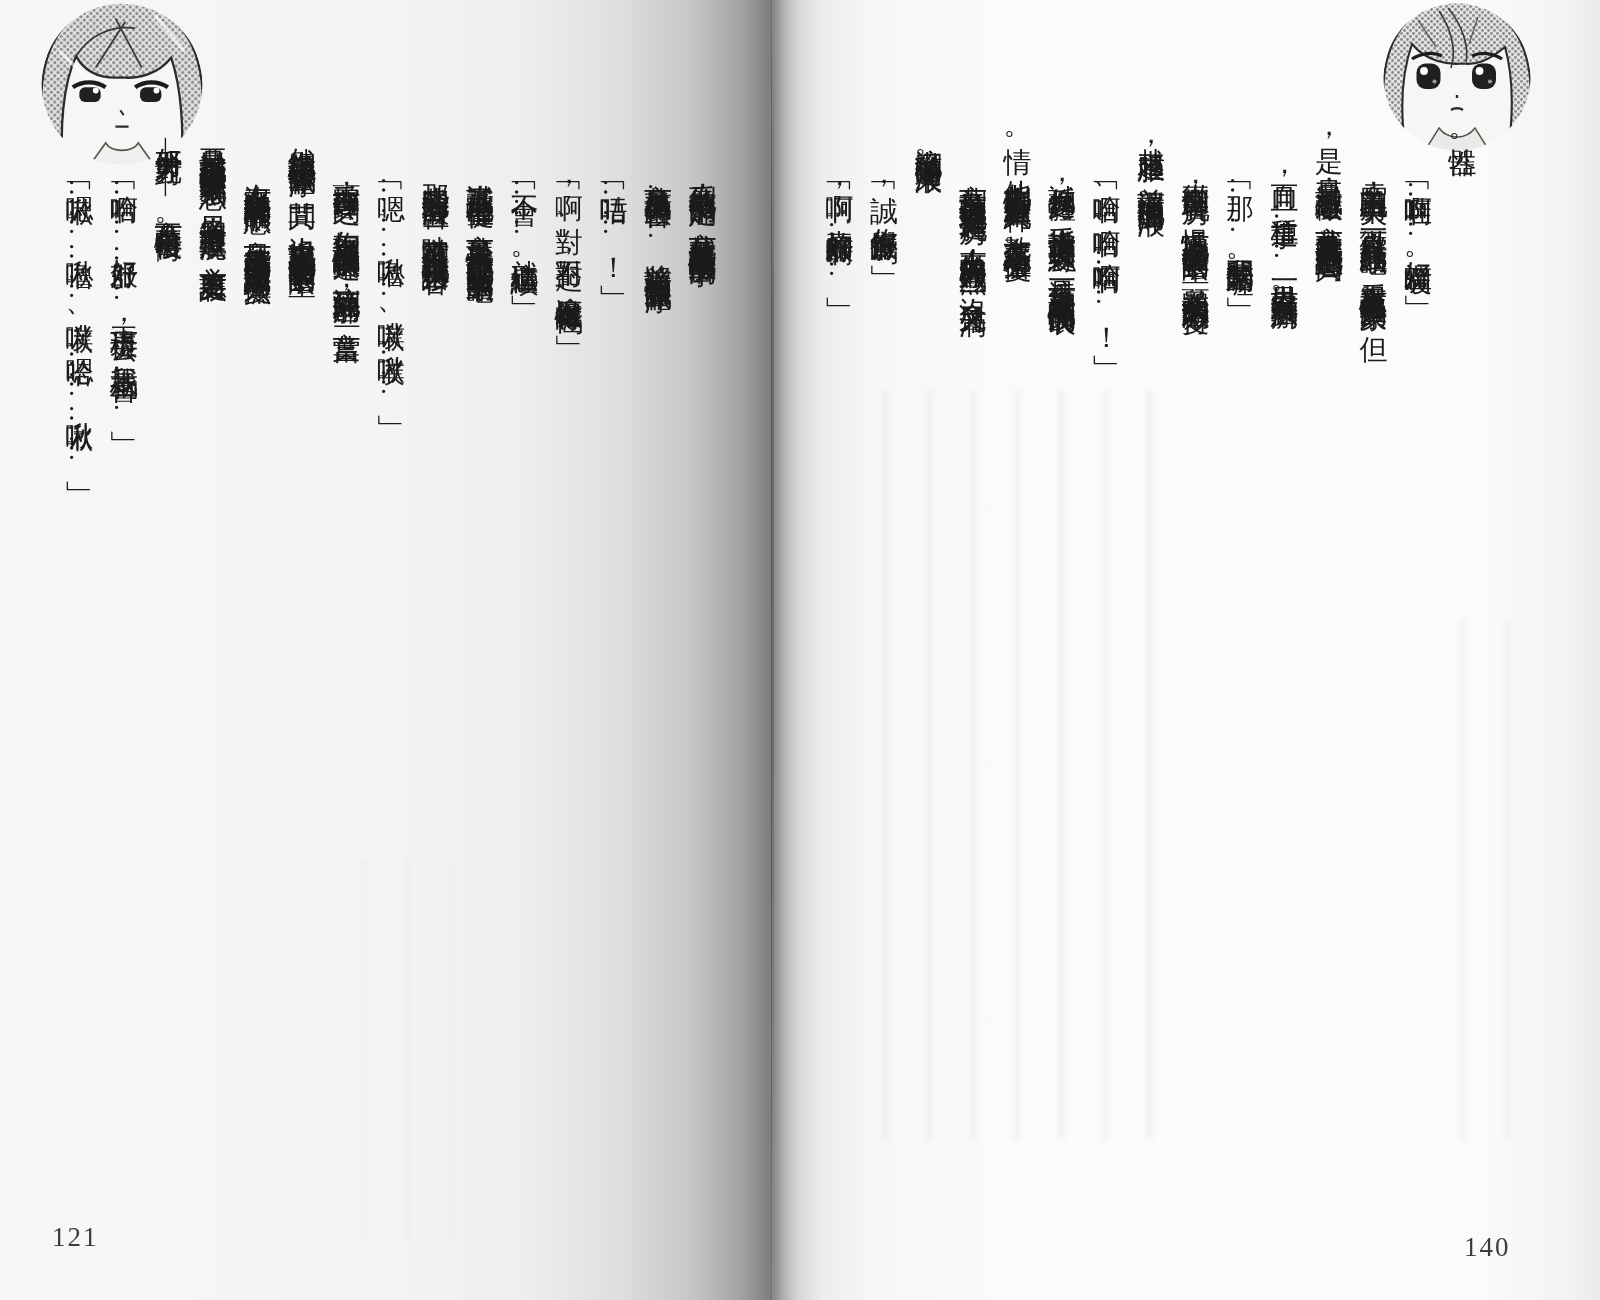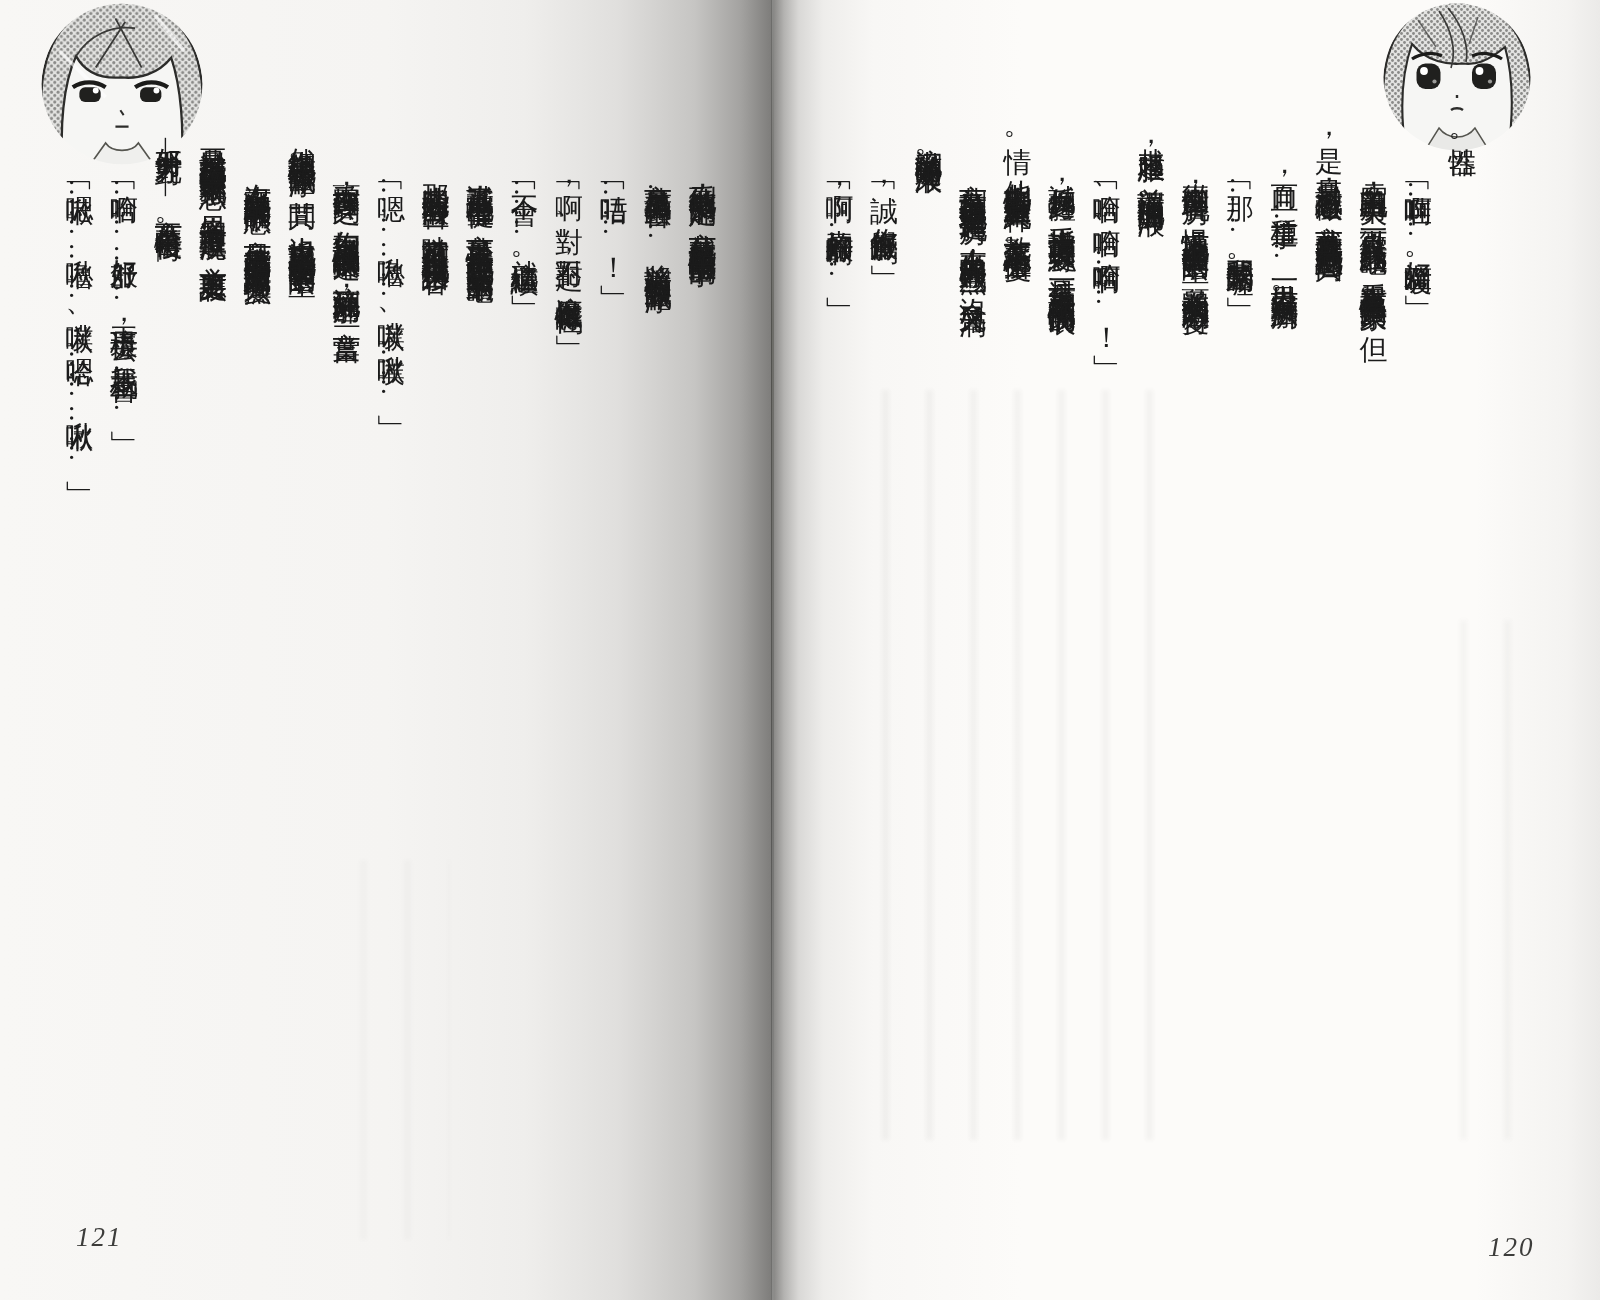--- a/index.html
+++ b/index.html
@@ -64,23 +64,22 @@
     white-space:nowrap;
     height:100%;
   }
   .cont{text-indent:0;}
   .para{text-indent:36px;}
   .dlg{text-indent:46px;}
 
   
   .page-number{
     position:absolute;
-    font-style:italic;font-size:27px;color:#3c3c3a;
+    font-size:27px;color:#3c3c3a;
     letter-spacing:2px;
-    margin-left:24px;
   }
   .page-number-left{left:52px;top:1222px;}
   .page-number-right{left:1464px;top:1232px;}
 
   
   .face-icon{position:absolute;}
   .face-icon-left{left:40px;top:2px;width:164px;height:164px;}
   .face-icon-right{left:1382px;top:2px;width:150px;height:150px;}
 </style>
 </head>
@@ -196,15 +195,15 @@
     <p class="vline para">舌頭探進鈴口之間，勾掬出更多屬於誠的快樂味道。滴流到外頭的那些，言葉當</p>
     <p class="vline cont">然也細心地用舌頭舔舐乾淨。其間，也沒忘記擠壓乳房來壓迫夾在中間的陰莖。</p>
     <p class="vline para">在沒有半點說明解釋的狀態下，言葉只能靠腦海中僅有的知識來一場即興愛撫，</p>
     <p class="vline cont">要是被誠覺得自己的愛撫很笨拙就太可悲了。早知道會遇上這種狀況，之前應該要更</p>
     <p class="vline cont">努力研究才對——言葉不禁暗自後悔。</p>
     <p class="vline dlg">「哈啊……好舒服……再這樣下去，我馬上就會……」</p>
     <p class="vline dlg">「嗯啾……啾嚕……噗啾、嗯哈……啾啾……」</p>
   </div>
 
   <div class="page-number page-number-left">121</div>
-  <div class="page-number page-number-right">120</div>
+  <div class="page-number page-number-right">140</div>
 
 </div>
 
 </body></html>

